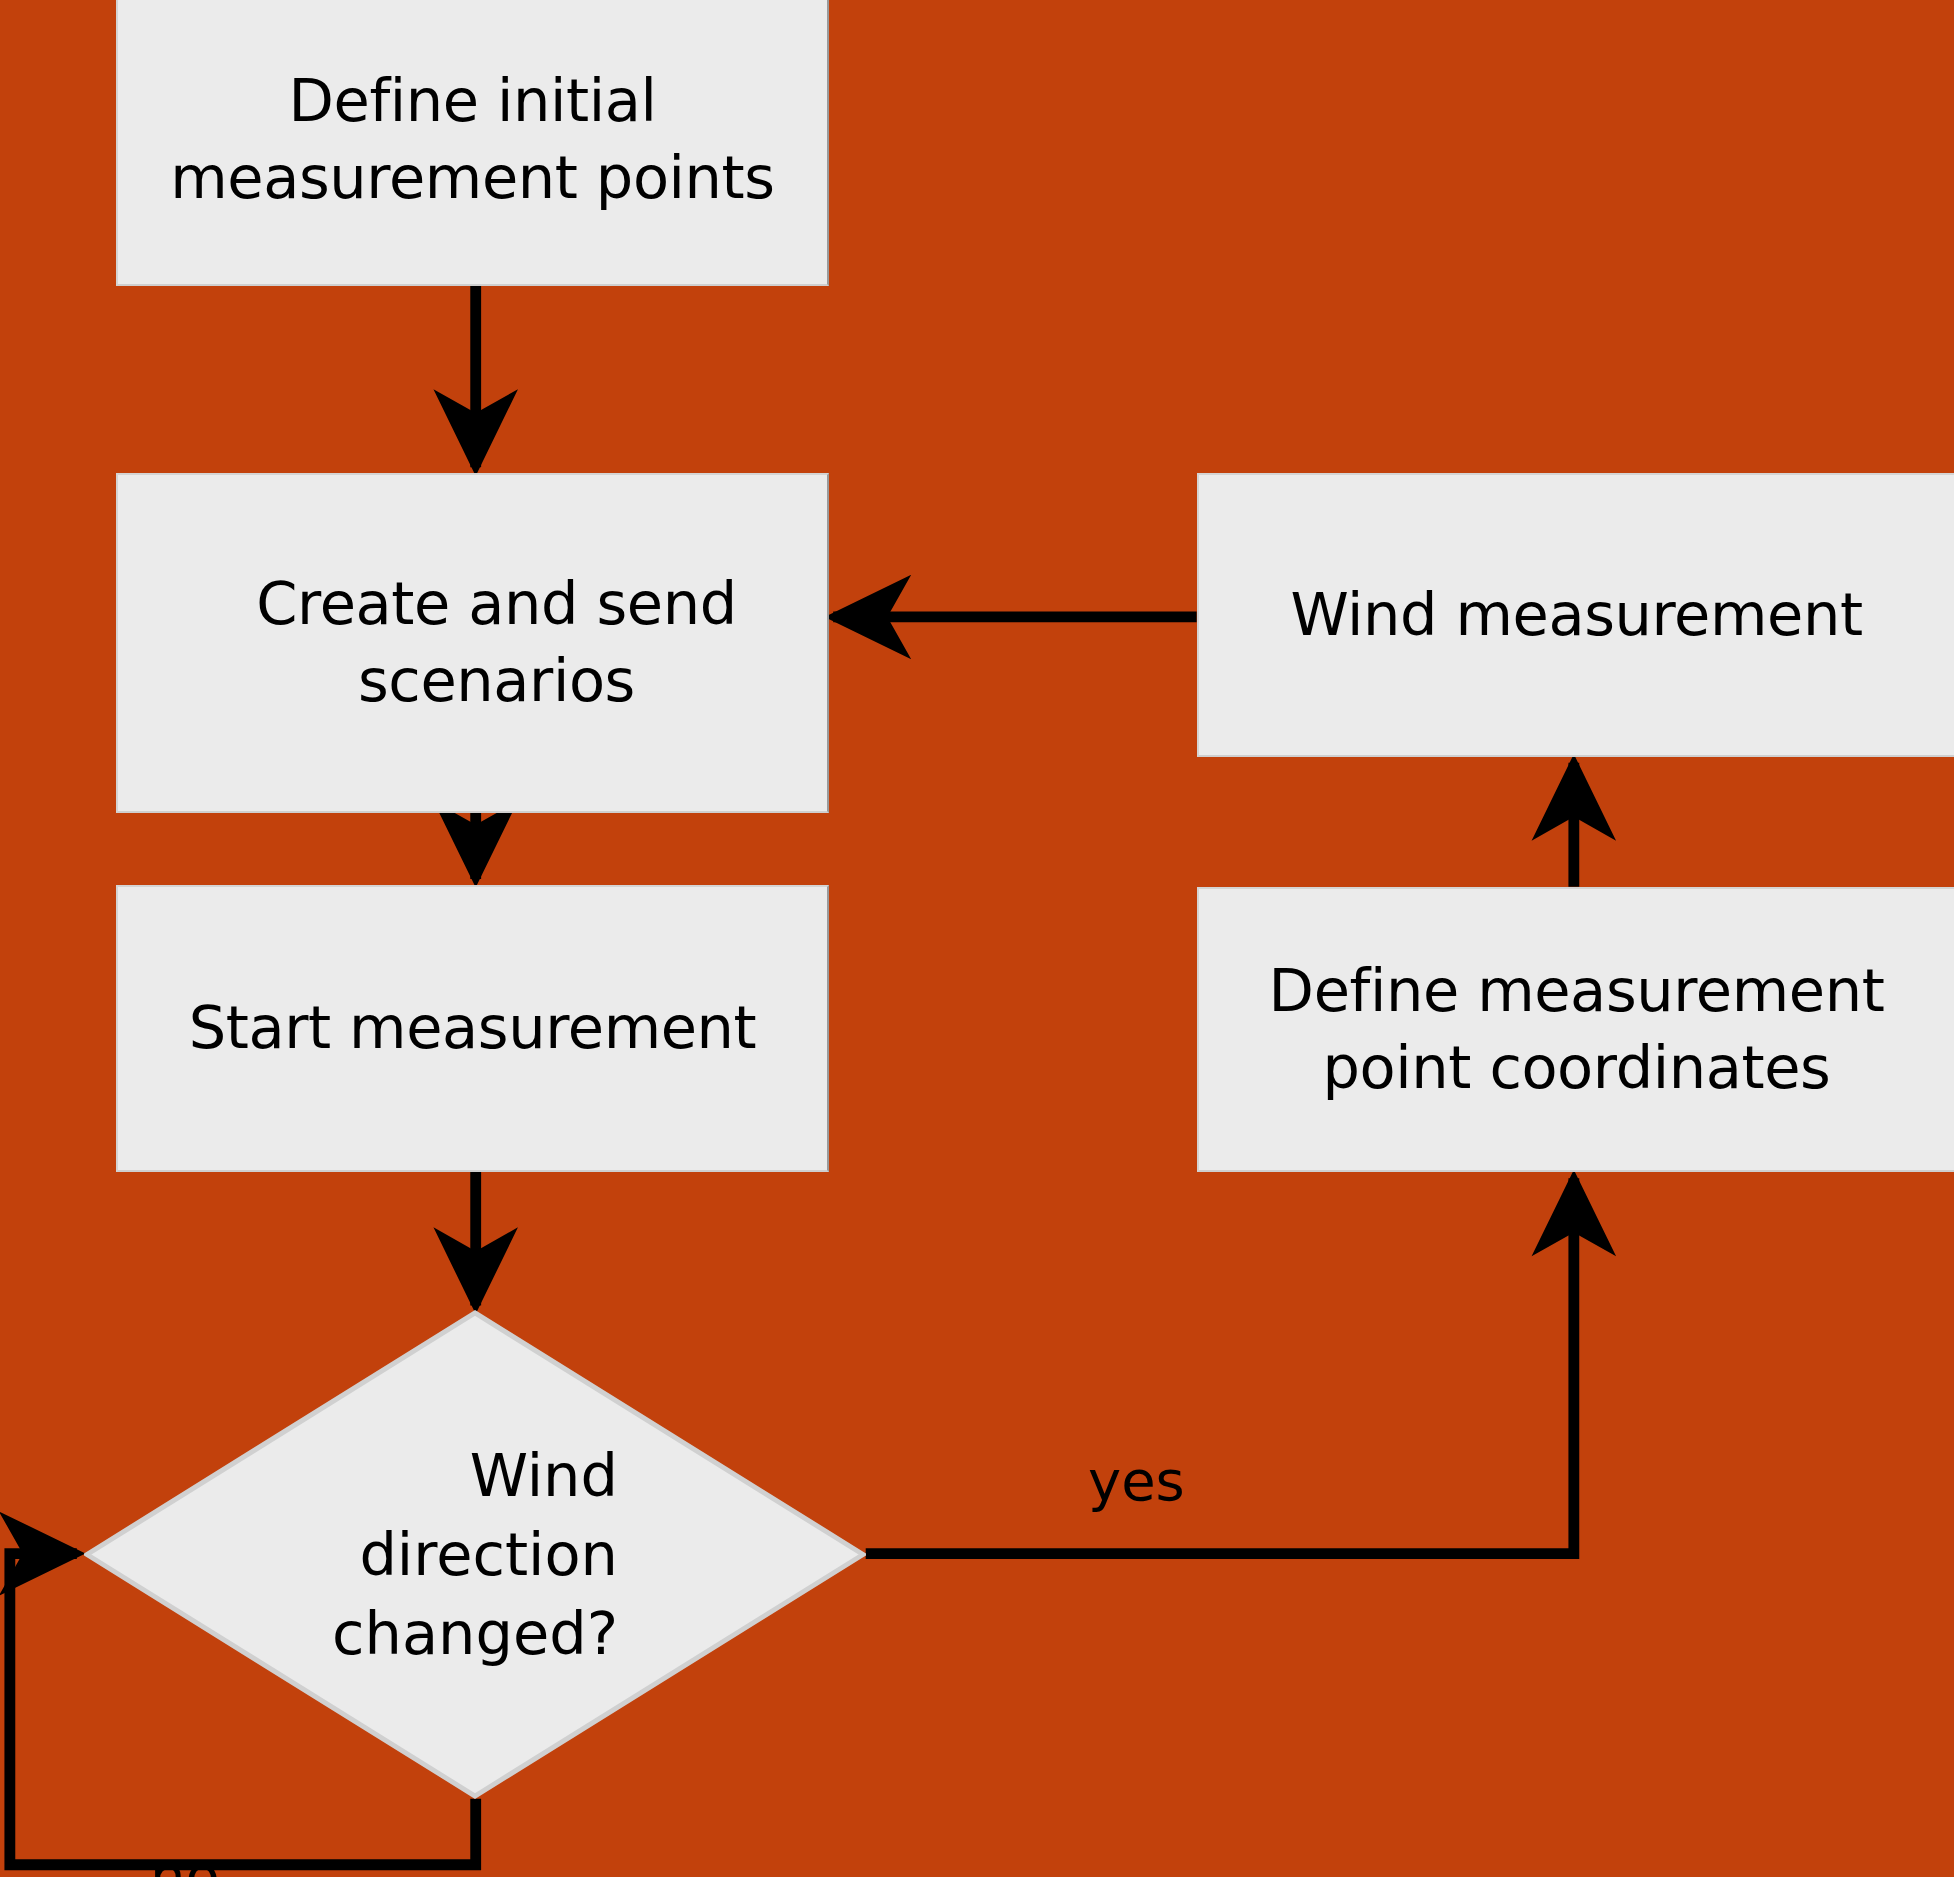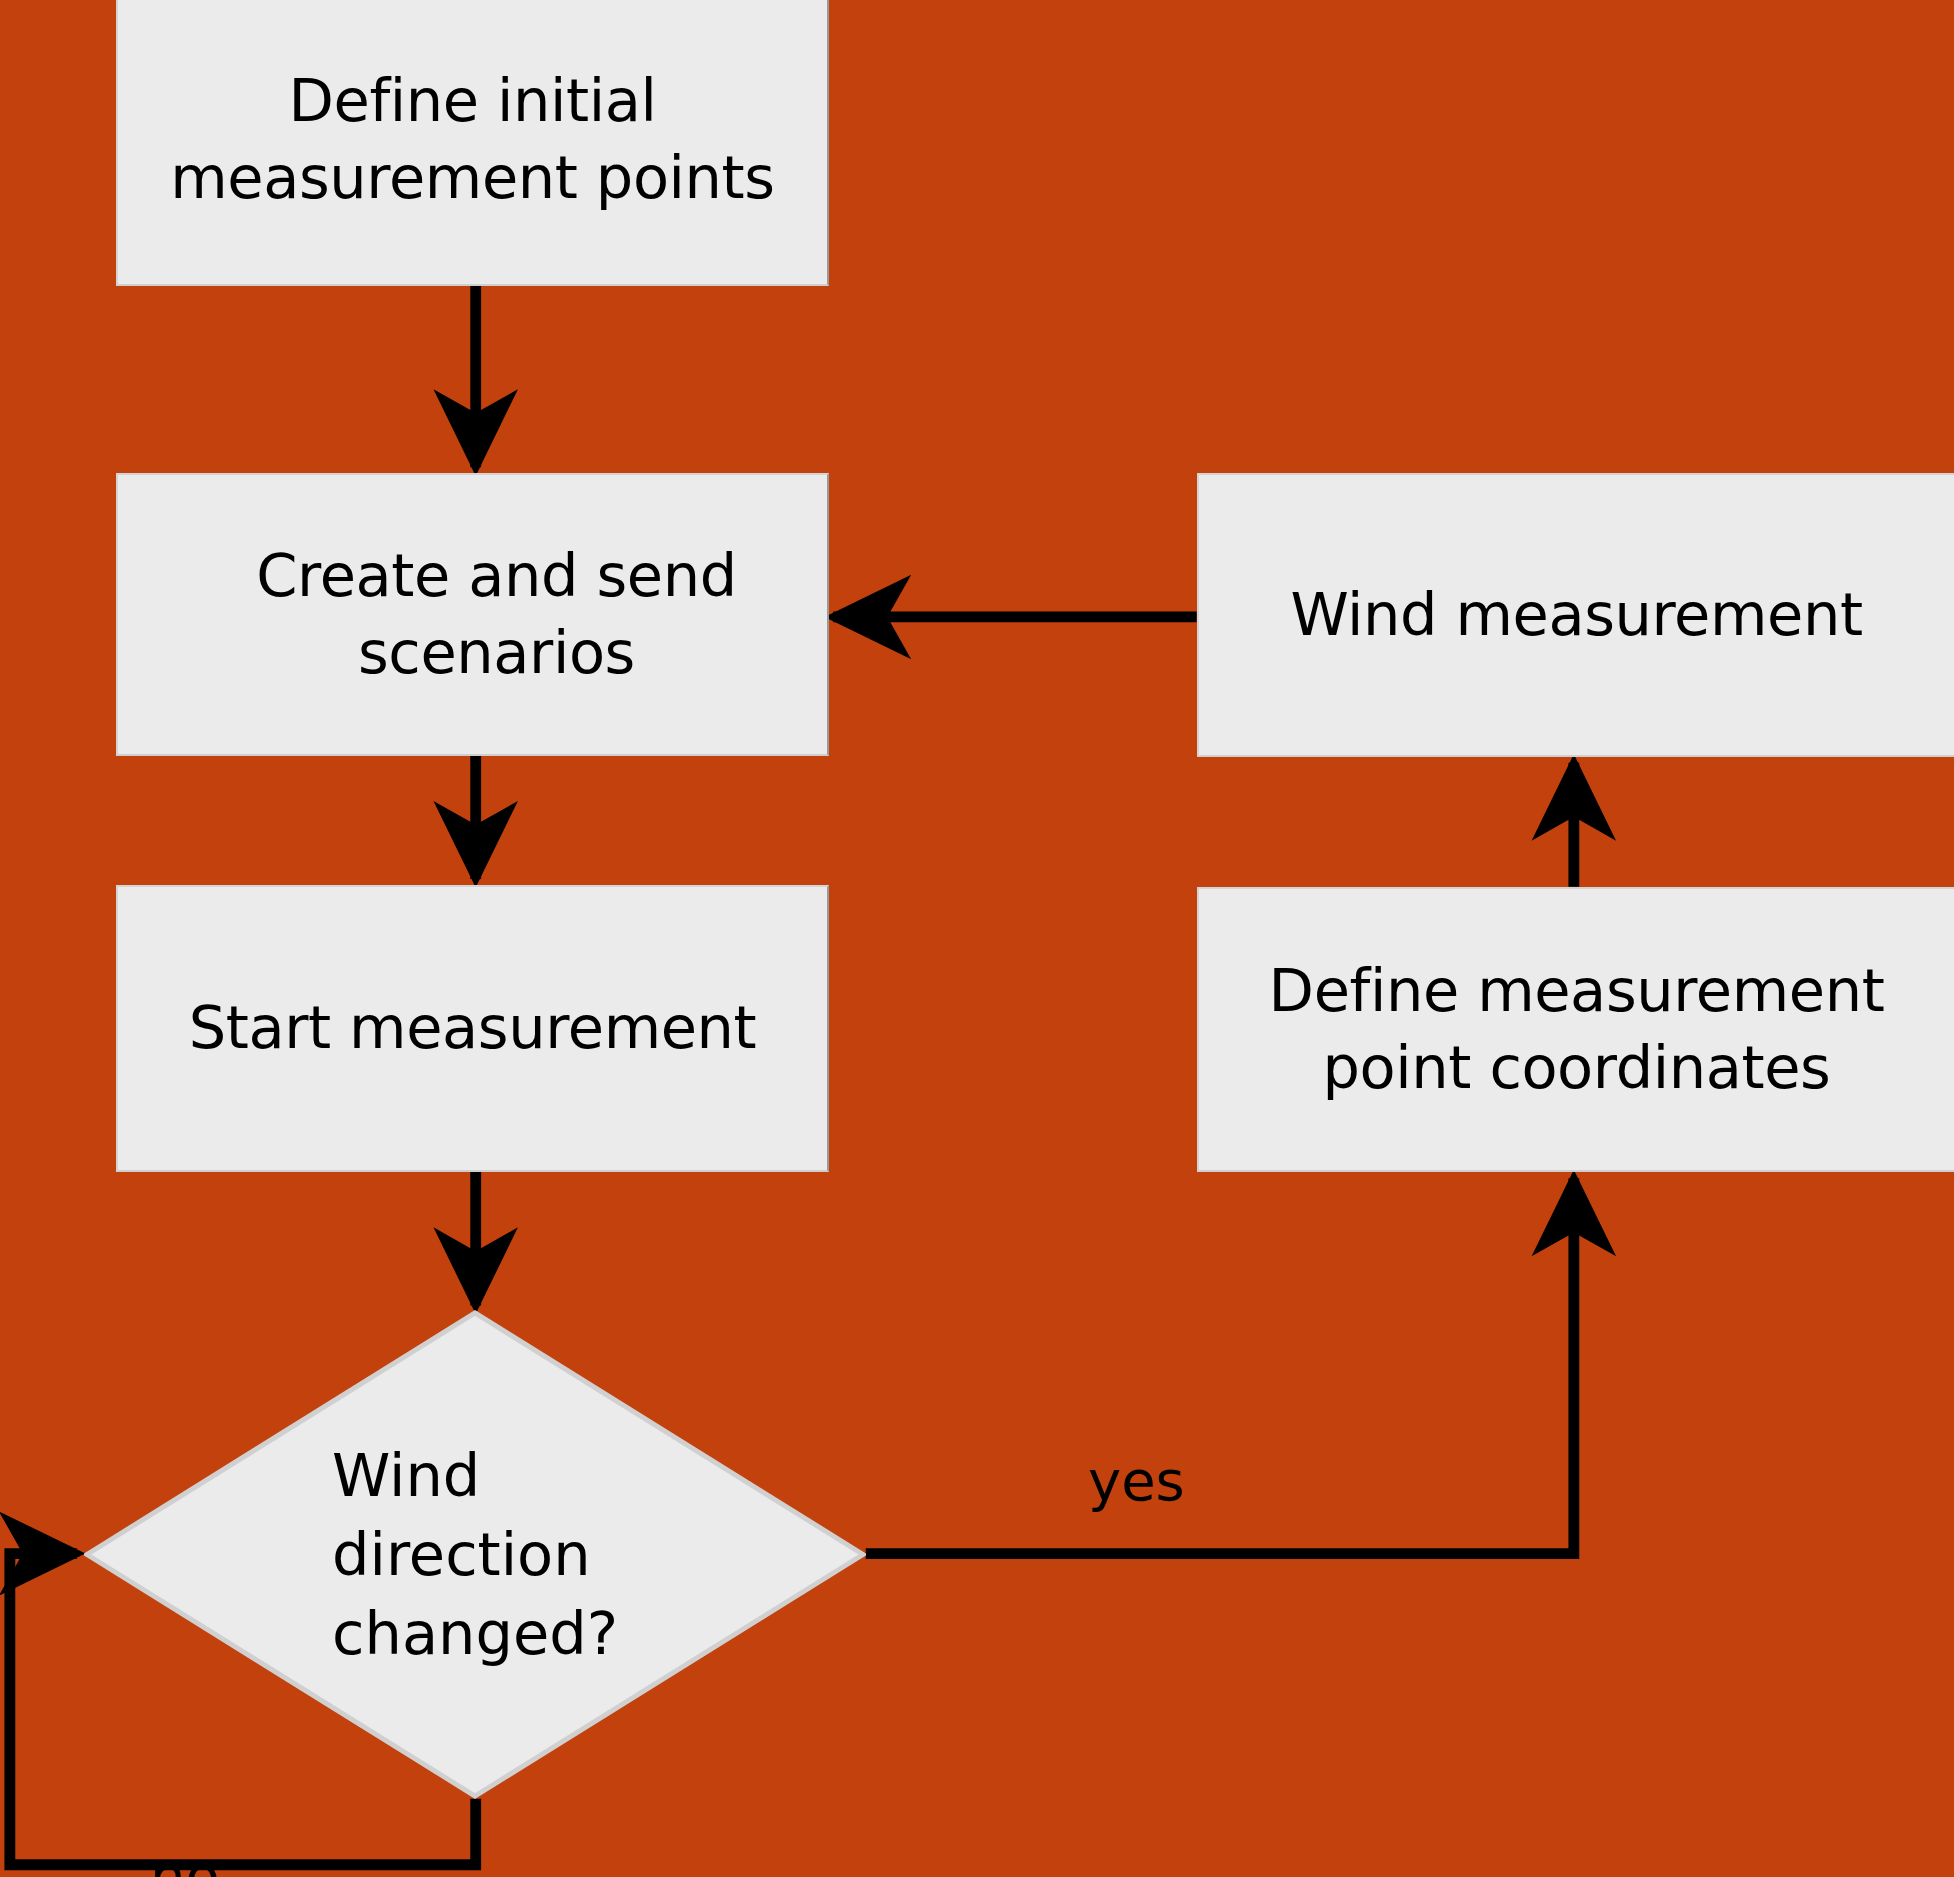--- a/index.html
+++ b/index.html
@@ -41,21 +41,21 @@
   }
   .node .txt {
     display: block;
     padding: 0 21.7px;
     white-space: pre-line;
     font-size: 59px;
     letter-spacing: -0.4px;
   }
   
   #node-define        { left: 116px;  top: -5.9px;   width: 713px; height: 292px; }
-  #node-create        { left: 116px;  top: 473px;  width: 713px; height: 283px; padding-left: 48px; }
+  #node-create        { left: 116px;  top: 473px;  width: 713px; height: 340px; padding-left: 48px; }
   #node-start         { left: 116px;  top: 885px;  width: 713px; height: 287px; text-align: right; }
   #node-stop          { left: 1197px; top: 473px;  width: 759px; height: 284px; }
   #node-rotate        { left: 1197px; top: 887px;  width: 759px; height: 285px; }
 
   
   #node-decision {
     position: absolute;
     left: 84px;
     top: 1310px;
     width: 782px;
@@ -70,21 +70,21 @@
     position: absolute;
     left: 0; top: 0;
     width: 100%;
     height: 100%;
   }
   #node-decision .txt {
     position: relative;
     z-index: 2;
     font-size: 59px;
     line-height: 1.34;
-    text-align: left;
+    text-align: right;
     white-space: pre-line;
     padding: 0;
   }
 
   
   .edge-label {
     position: absolute;
     font-size: 56px;
     color: #000000;
     white-space: nowrap;

